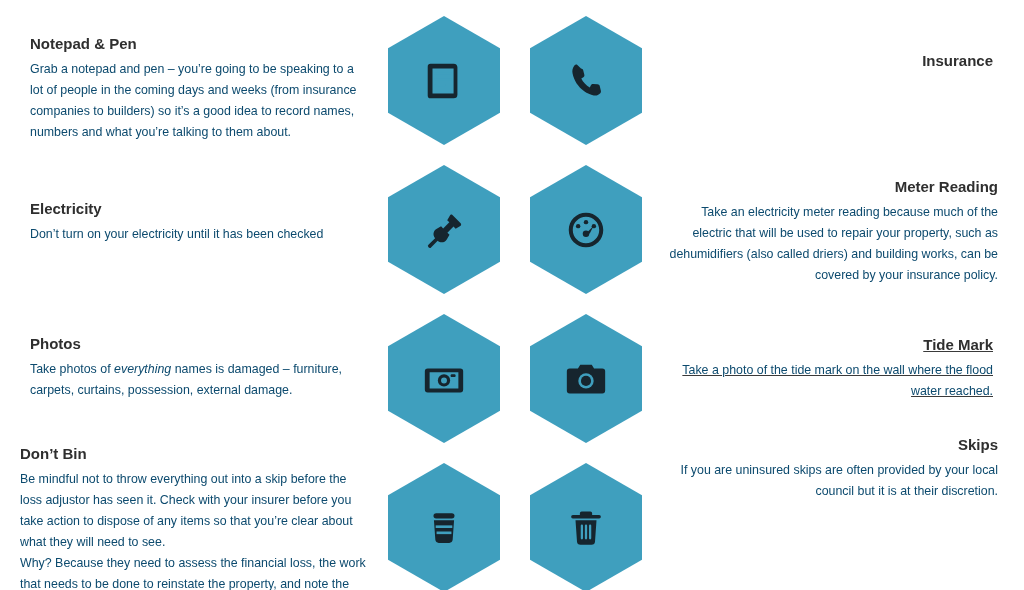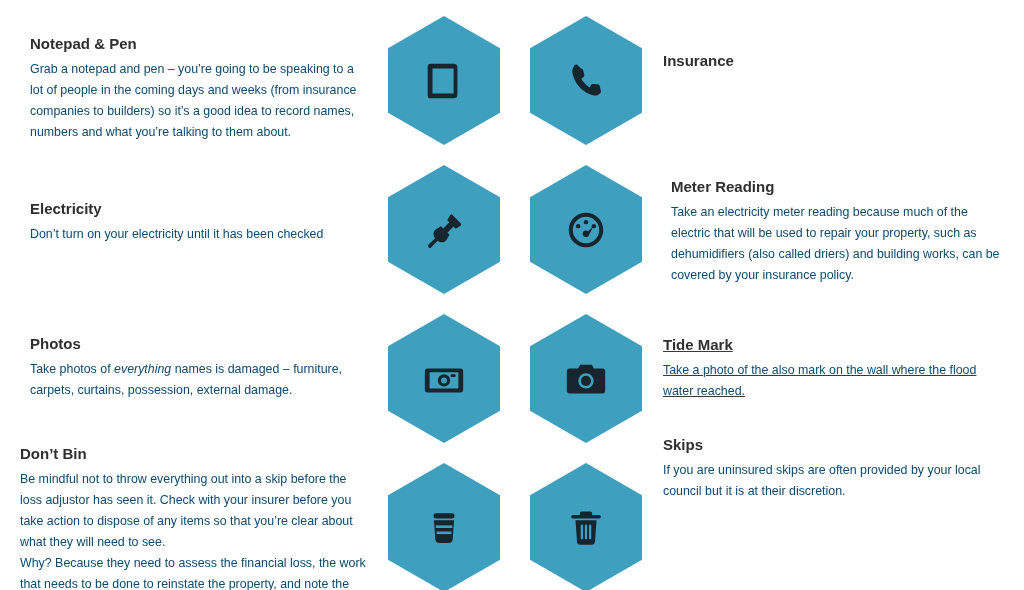--- a/index.html
+++ b/index.html
@@ -45,21 +45,21 @@
     line-height: 18px;
   }
   .block p {
     margin: 0;
     font-size: 12.4px;
     line-height: 21px;
     color: #0c4a6e;
   }
   .block p em { font-style: italic; margin-top: 32px; }
   .block.right { }
-  .block.left  { text-align: left; }
+  .block.left  { text-align: right; }
 </style>
 </head>
 <body>
 
 <div id="board">
 
   <div class="hex" style="left:388px; top:16px; background:#3f9fbe;">
     <span>
       <svg width="46" height="46" viewBox="0 0 48 48" fill="#16252e">
         <path d="M10 6h24a4 4 0 0 1 4 4v28a4 4 0 0 1-4 4H10a3 3 0 0 1-3-3V9a3 3 0 0 1 3-3zm2 5v26h22V11H12z"></path>
@@ -106,21 +106,21 @@
         <path d="M25.6 26.2l6.4-6.6-4.2 8.2z"></path>
       </svg>
     </span>
   </div>
 
   <div class="block right" style="left:30px; top:200px; width:340px;">
     <h3>Electricity</h3>
     <p>Don’t turn on your electricity until it has been checked</p>
   </div>
 
-  <div class="block left" style="left:663px; top:178px; width:335px;margin-left:8px;">
+  <div class="block left" style="left:663px; top:178px; width:335px;">
     <h3>Meter Reading</h3>
     <p>Take an electricity meter reading because much of the electric that will be used to repair your property, such as dehumidifiers (also called driers) and building works, can be covered by your insurance policy.</p>
   </div>
 
   <div class="hex" style="left:388px; top:314px; background:#3f9fbe;">
     <span>
       <svg width="46" height="46" viewBox="0 0 48 48" fill="#16252e">
         <path d="M7 13h34a3 3 0 0 1 3 3v19a3 3 0 0 1-3 3H7a3 3 0 0 1-3-3V16a3 3 0 0 1 3-3zm2 4v17h30V17H9z"></path>
         <circle cx="24" cy="25.5" r="6.4"></circle>
         <circle cx="24" cy="25.5" r="3.1" fill="#3f9fbe"></circle>
@@ -139,21 +139,21 @@
     </span>
   </div>
 
   <div class="block right" style="left:30px; top:335px; width:340px;">
     <h3>Photos</h3>
     <p><span>Take photos of </span><em>everything</em><span> names is damaged – furniture, carpets, curtains, possession, external damage.</span></p>
   </div>
 
   <div class="block left" style="left:663px; top:336px; width:330px;text-decoration:underline;">
     <h3>Tide Mark</h3>
-    <p>Take a photo of the also mark on the wall where the flood water reached.</p>
+    <p>Take a photo of the tide mark on the wall where the flood water reached.</p>
   </div>
 
   <div class="hex" style="left:388px; top:463px; background:#3f9fbe;">
     <span>
       <svg width="42" height="42" viewBox="0 0 48 48" fill="#16252e">
         <rect x="12" y="7" width="24" height="6" rx="3"></rect>
         <path d="M12.5 15h23l-1.6 22.5a4 4 0 0 1-4 3.5H18.1a4 4 0 0 1-4-3.5L12.5 15z"></path>
         <rect x="14.5" y="21" width="19" height="3" fill="#3f9fbe"></rect>
         <rect x="15.5" y="28" width="17" height="3" fill="#3f9fbe"></rect>
       </svg>

